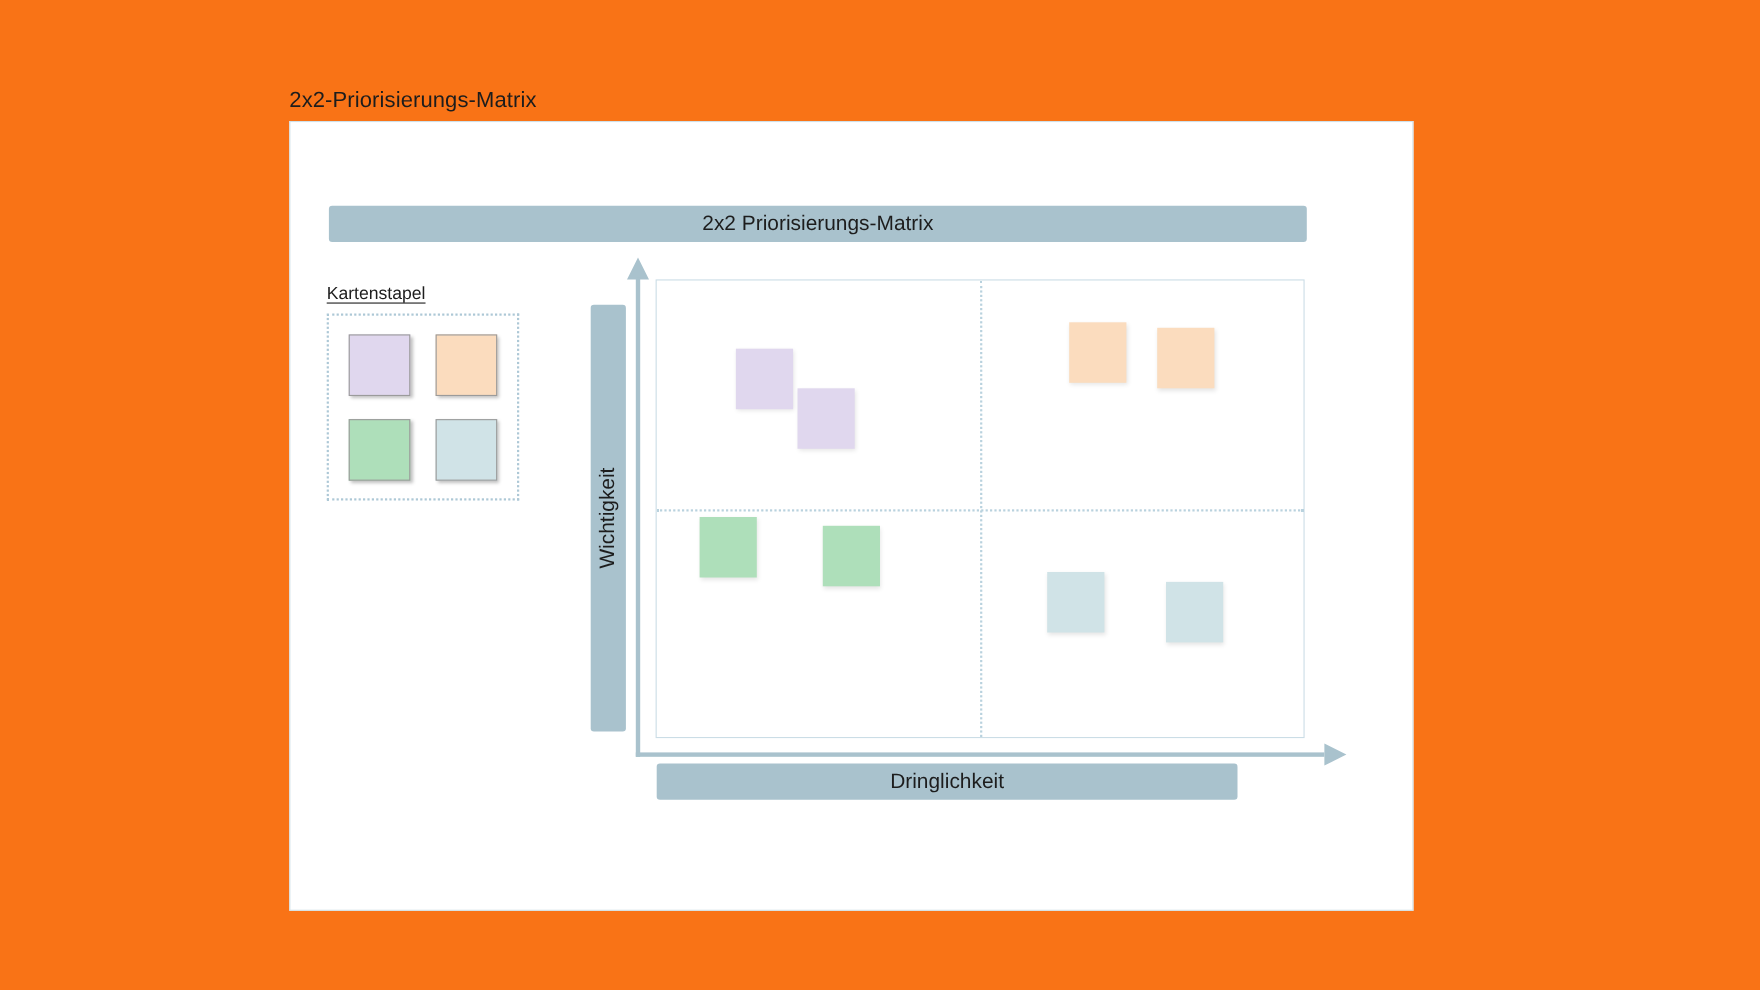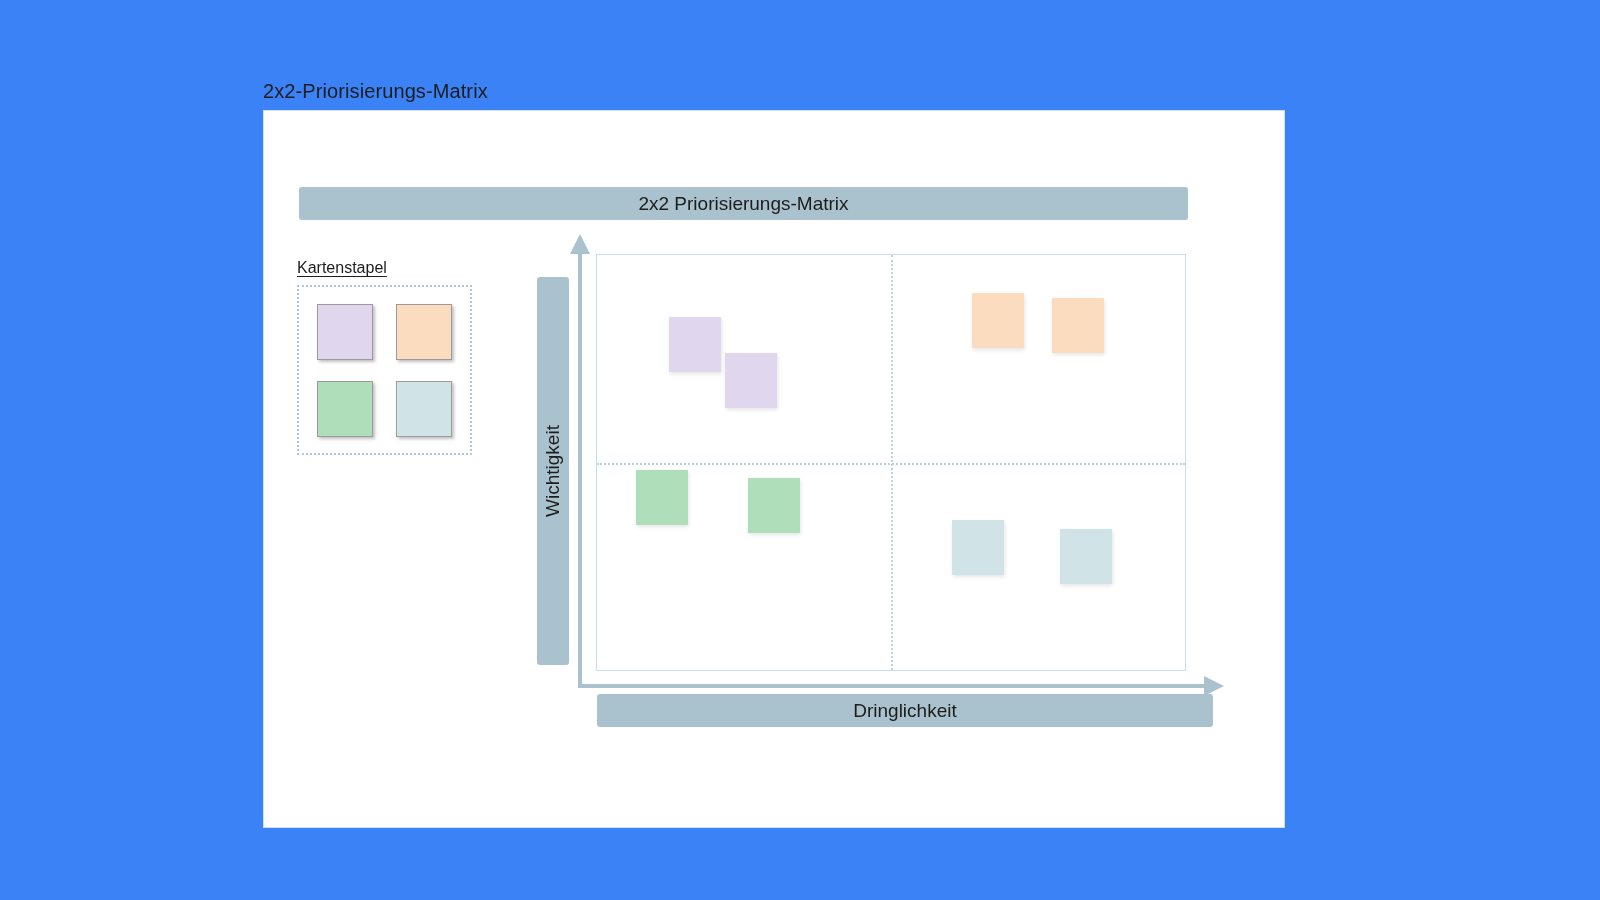--- a/index.html
+++ b/index.html
@@ -9,21 +9,21 @@
     width: 1600px;
     height: 900px;
     overflow: hidden;
     font-family: "Liberation Sans", sans-serif;
   }
 
   #stage {
     position: relative;
     width: 1600px;
     height: 900px;
-    background: #3b82f6;
+    background: #f97316;
   }
 
   
   .slide-title {
     position: absolute;
     left: 263px;
     top: 80px;
     font-size: 20px;
     color: #1d1d1d;
     letter-spacing: 0.1px;
@@ -55,21 +55,21 @@
   .banner-title {
     left: 299px;
     top: 187px;
     width: 889px;
     height: 33px;
     font-size: 19px;
   }
   .banner-x {
     left: 597px;
     top: 694px;
-    width: 616px;
+    width: 528px;
     height: 33px;
     font-size: 19px;
   }
   .banner-y {
     left: 537px;
     top: 277px;
     width: 32px;
     height: 388px;
     font-size: 19px;
   }

